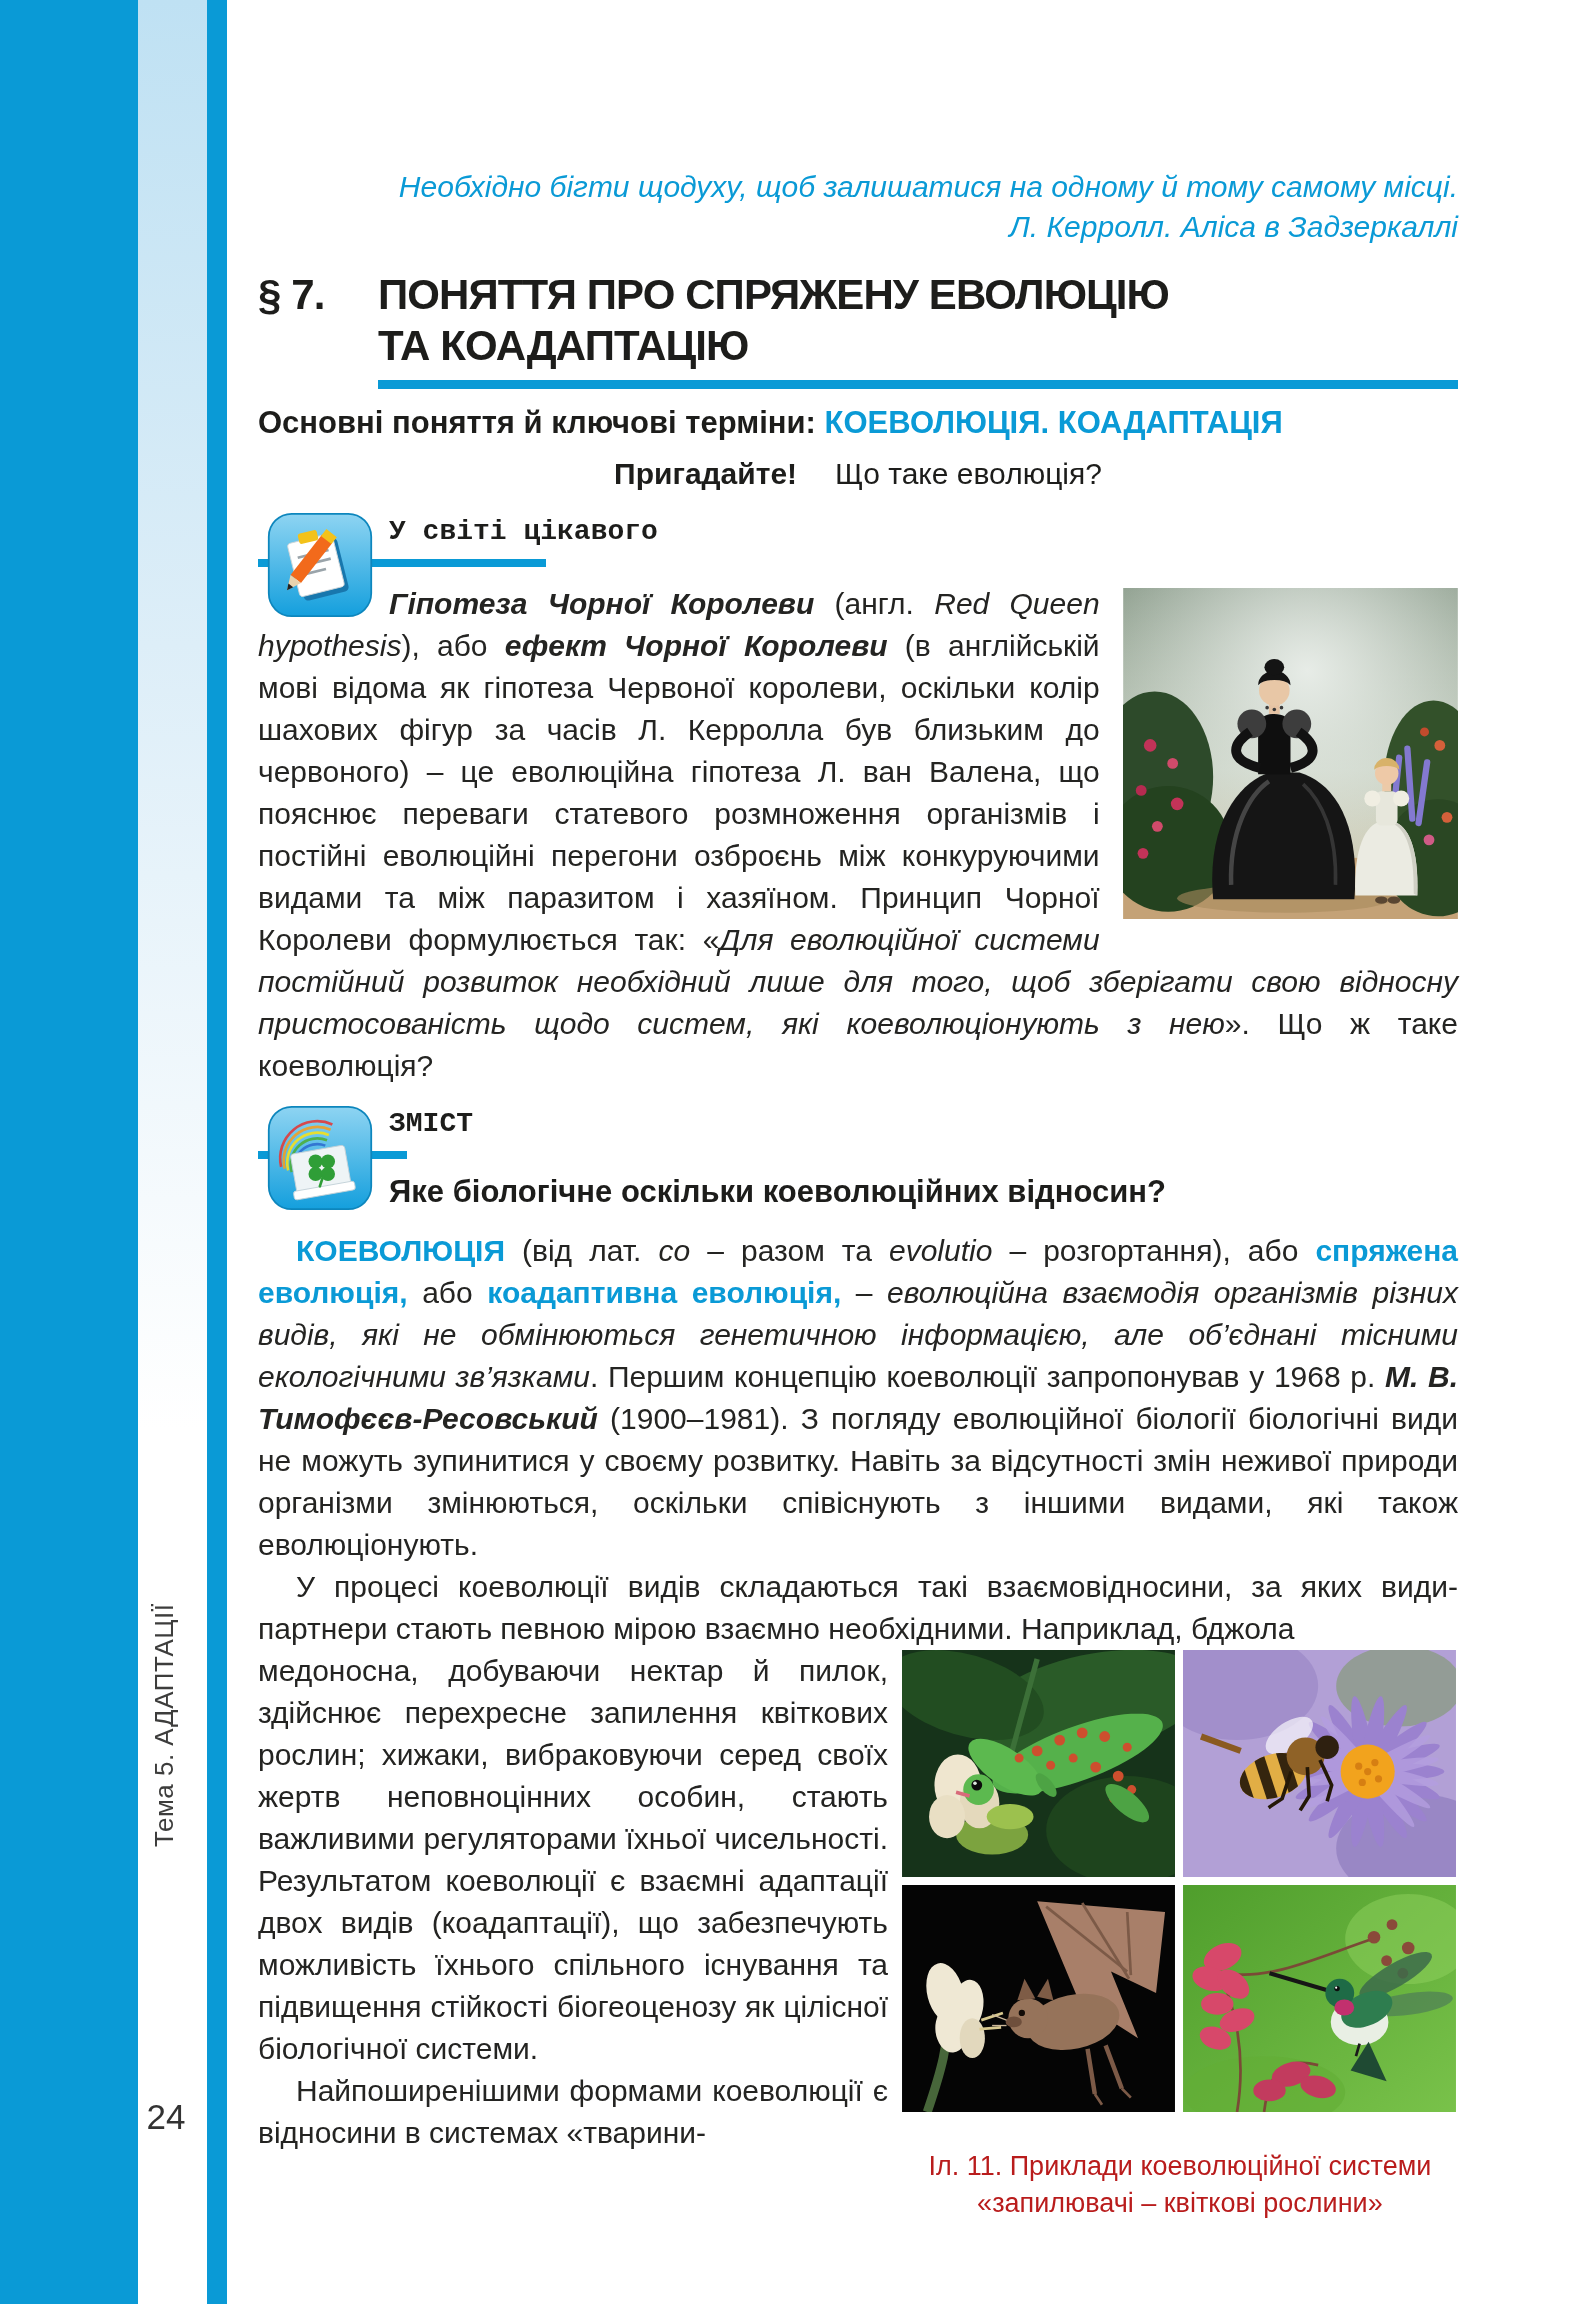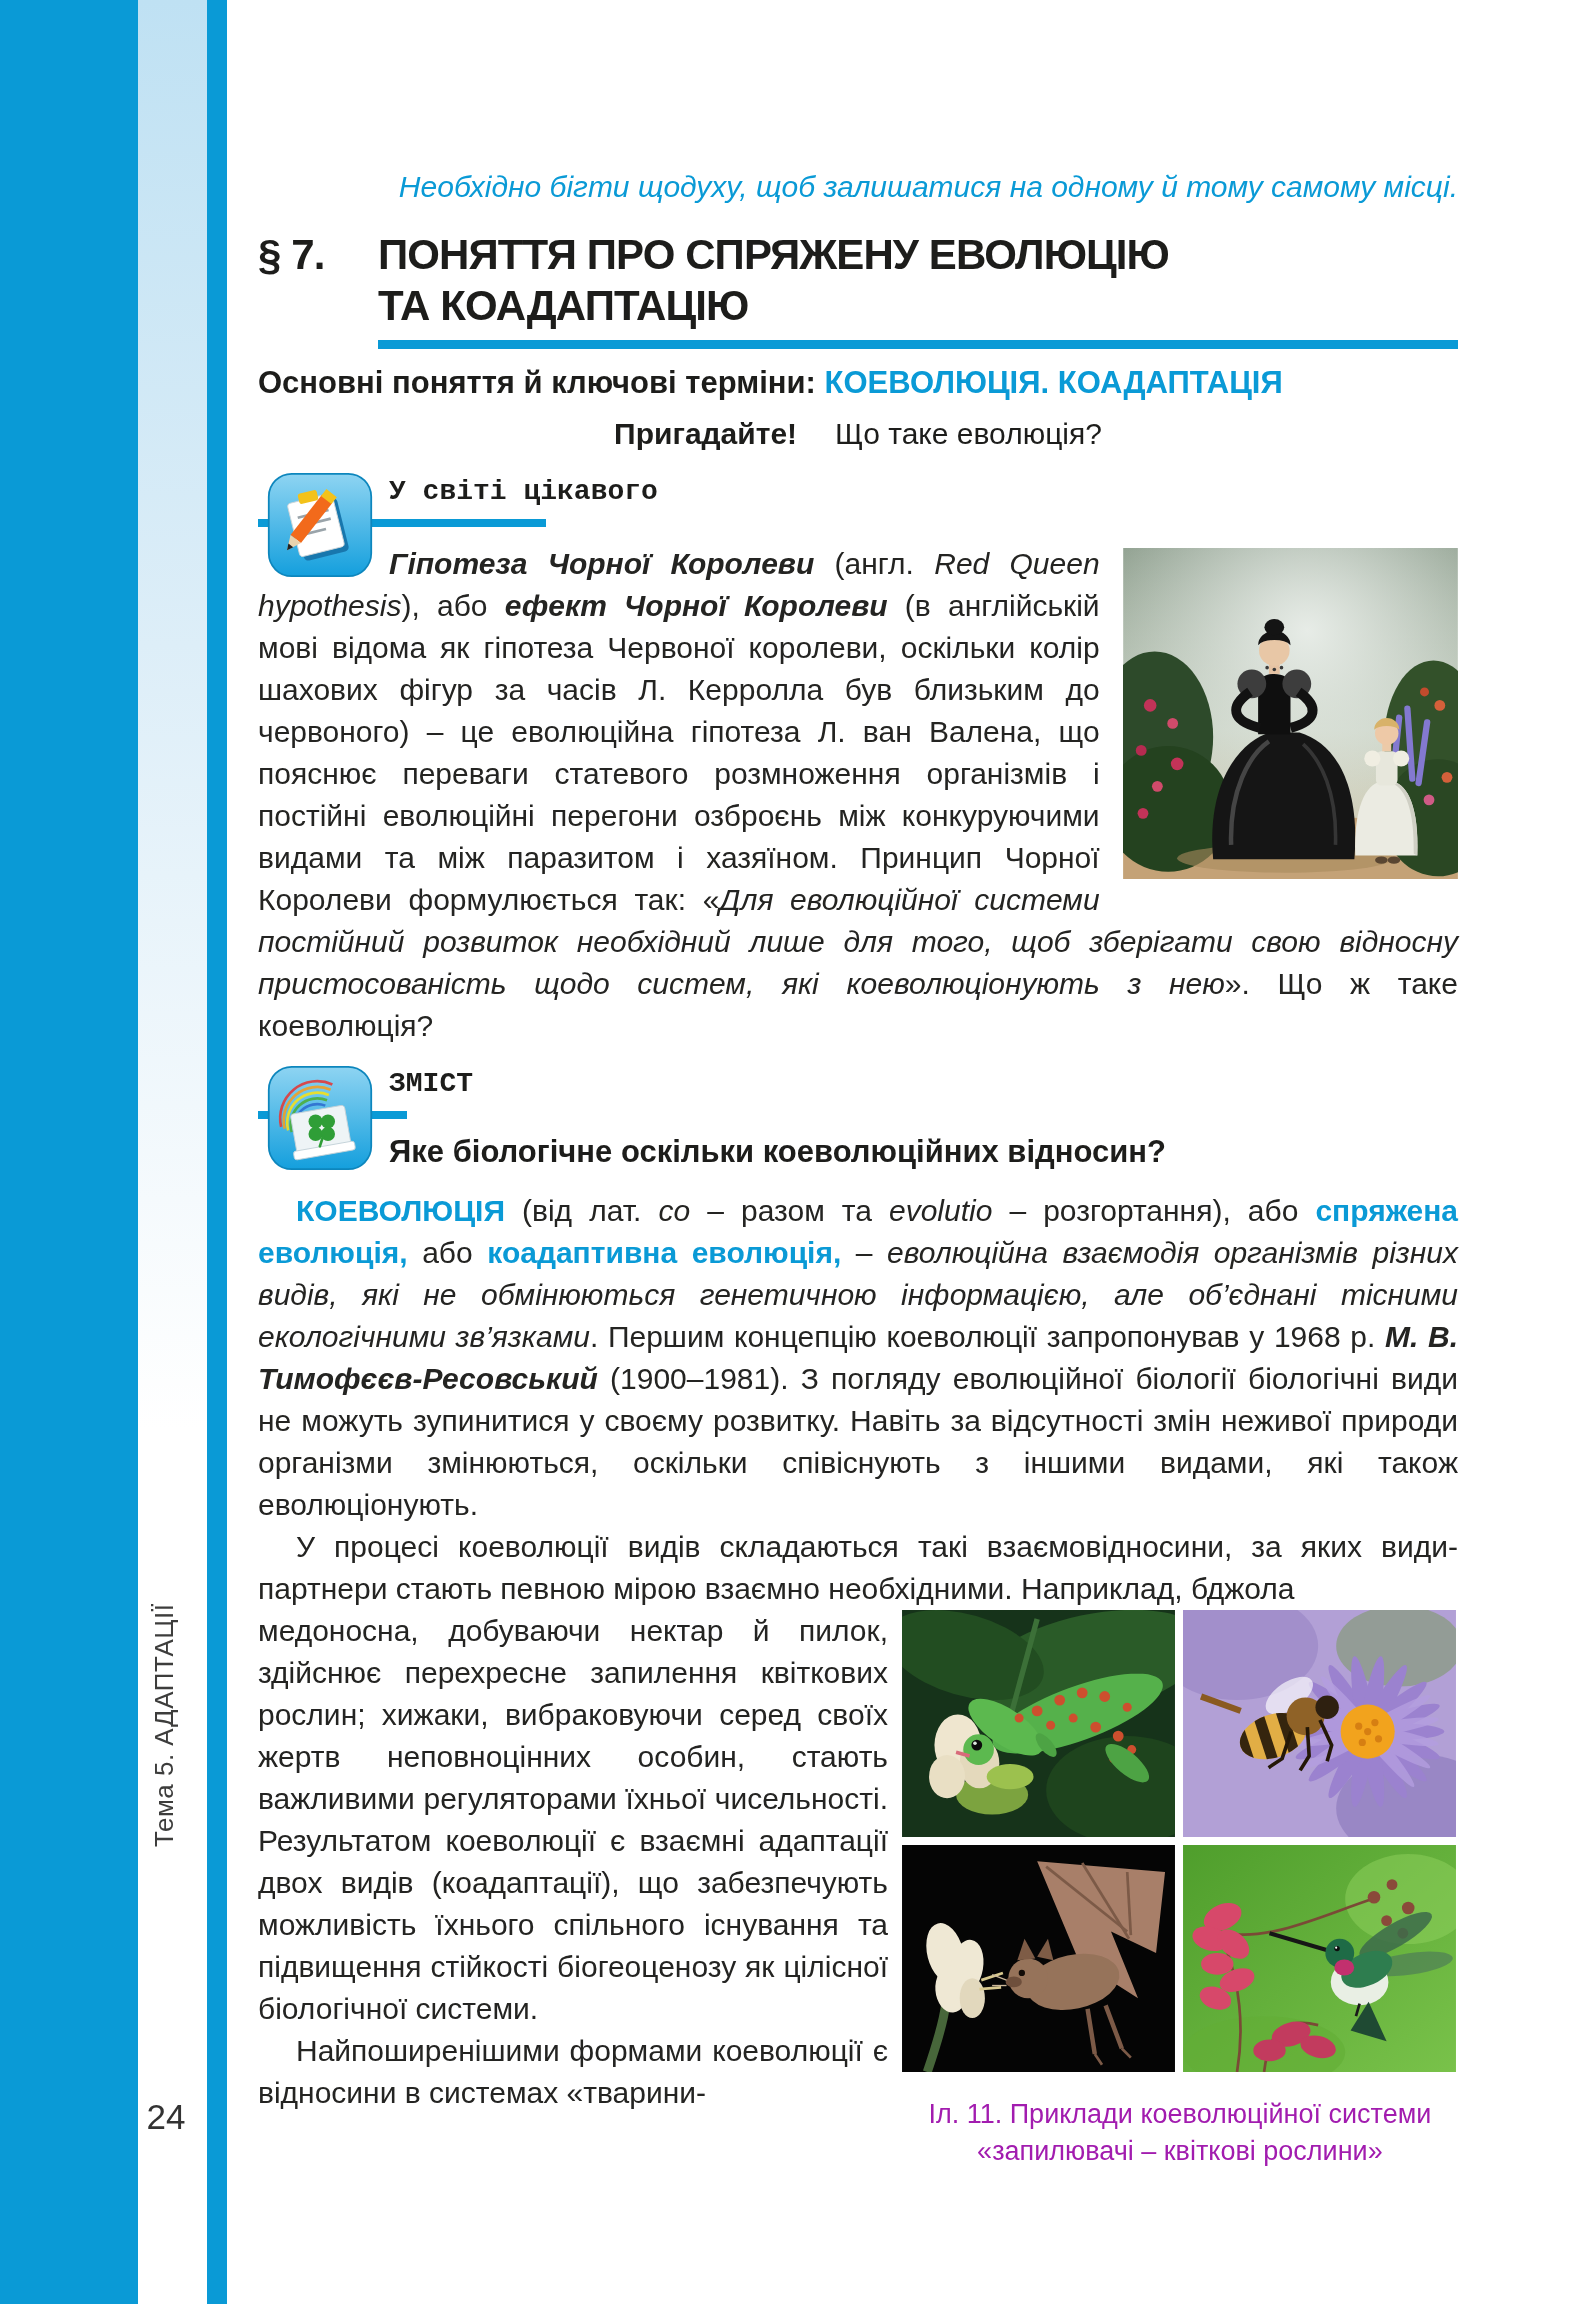--- a/index.html
+++ b/index.html
@@ -53,40 +53,41 @@
   .rq-figure { float:right; width:335px; height:331px; margin:5.4px 0 7.2px 23.4px; }
   .rq-figure svg { display:block; width:100%; height:100%; }
 
   .question-line { margin-top:12.6px; font-size:31px; font-weight:bold; line-height:40px; }
 
   .cols { display:flex; margin-top:0; }
   .col-left { width:630px; }
   .col-right { width:555px; margin-left:14.4px; }
   .photogrid { display:grid; grid-template-columns:273px 273px; grid-template-rows:227px 227px; gap:8px; }
   .photogrid svg { display:block; width:273px; height:227px; }
-  .figure-caption { margin-top:24px; text-align:center; font-size:27px; line-height:37px; color:#a21caf; }
+  .figure-caption { margin-top:36px; text-align:center; font-size:27px; line-height:37px; color:#b91c1c; }
 
   .clearfix::after { content:""; display:block; clear:both; }
 </style>
 </head>
 <body>
 
 <div id="page">
 
   <div class="band-wide"></div>
   <div class="band-grad"></div>
   <div class="band-rule"></div>
 
   <div class="vertical-label">Тема 5. АДАПТАЦІЇ</div>
   <div class="page-number">24</div>
 
   <div class="content">
 
     <div class="epigraph">
       <div>Необхідно бігти щодуху, щоб залишатися на одному й тому самому місці.</div>
+      <div>Л. Керролл. Аліса в Задзеркаллі</div>
     </div>
 
     <div class="chapter-heading">
       <span>§ 7.</span>
       <span>
         <div>ПОНЯТТЯ ПРО СПРЯЖЕНУ ЕВОЛЮЦІЮ</div>
         <div>ТА КОАДАПТАЦІЮ</div>
       </span>
     </div>
     <div class="heading-rule"></div>

